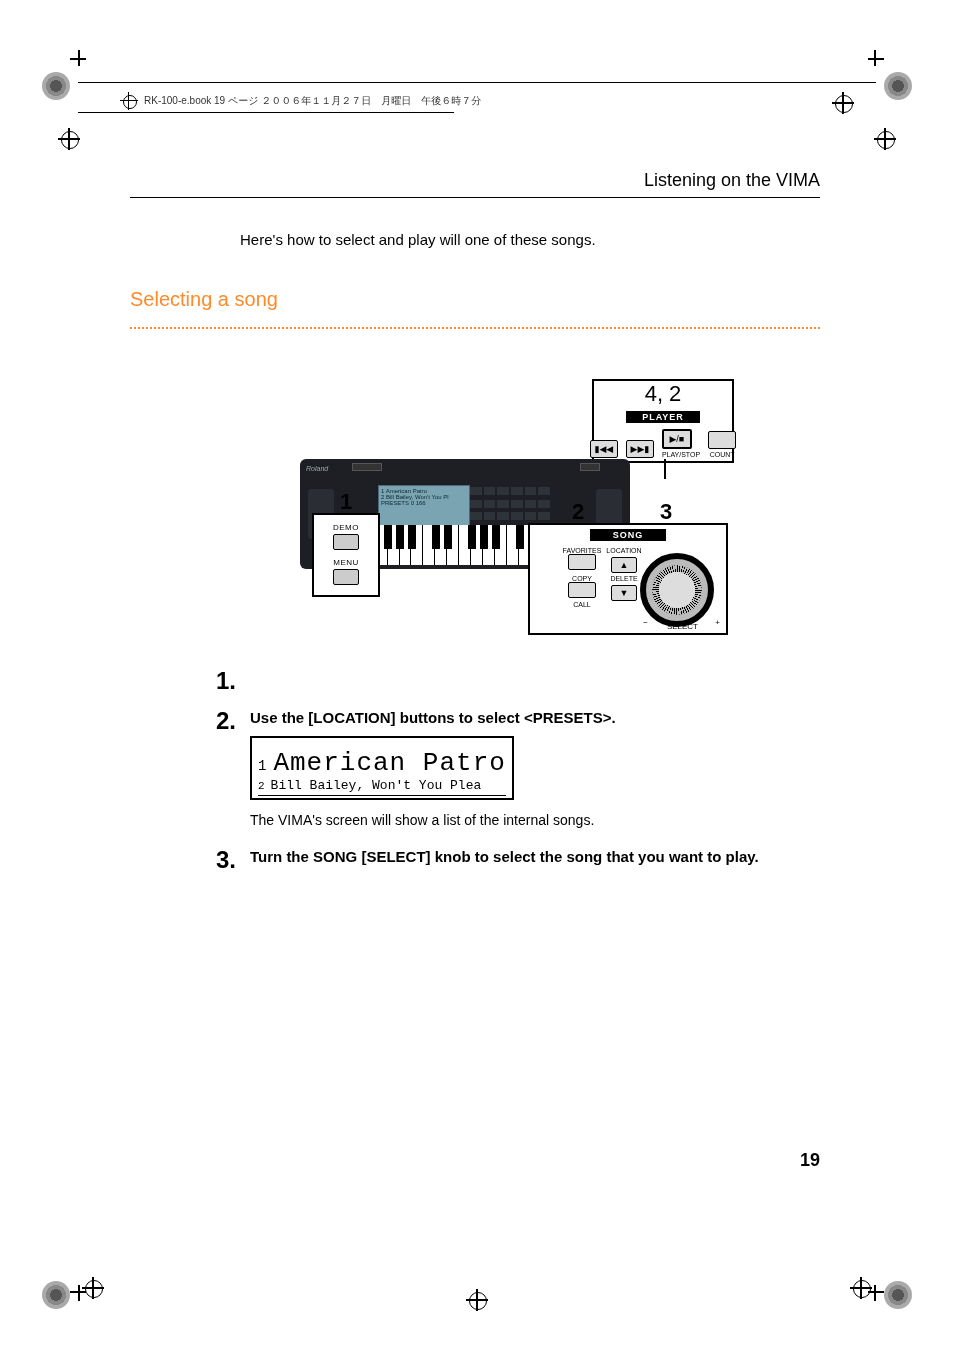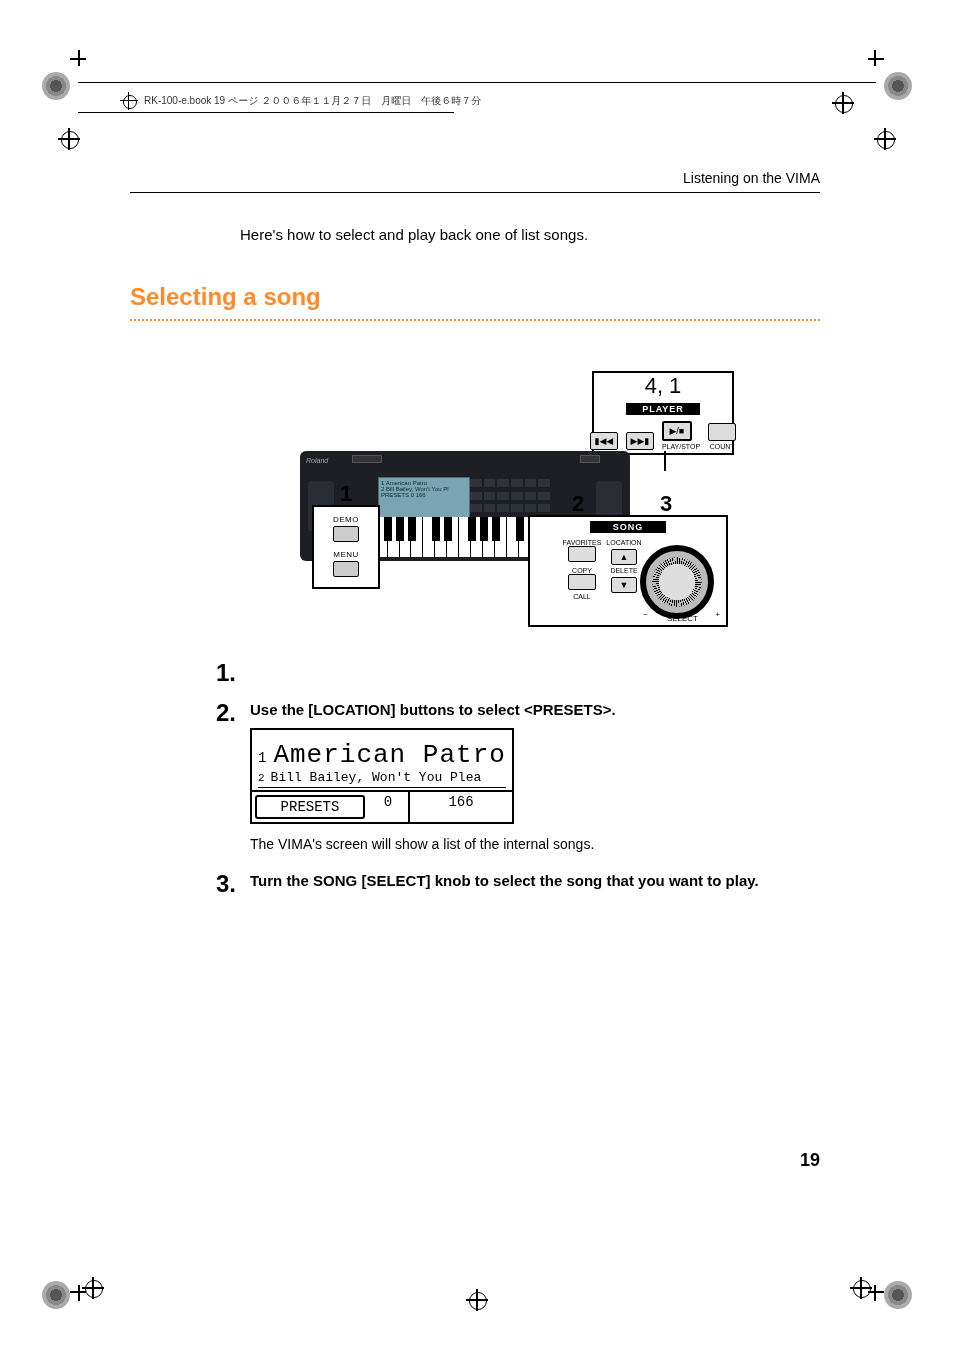--- a/index.html
+++ b/index.html
@@ -50,21 +50,21 @@
     position:absolute; top:112px; left:78px; right:500px;
     border-top:1px solid #000;
   }
   .page {
     position:absolute;
     left:130px; top:170px;
     width:690px;
   }
   .running-head {
     text-align:right;
-    font-size:14px;
+    font-size:18px;
     margin-bottom:6px;
   }
   .running-rule { border-top:1px solid #000; margin-bottom:30px; }
   .section-bar {
     background:#3b3b3b;
     color:#fff;
     font-family: "Futura", "Gill Sans", "Helvetica Neue", Arial, sans-serif;
     font-size:28px;
     font-weight:400;
     padding:8px 14px;
@@ -72,23 +72,23 @@
   }
   .intro {
     margin-left:110px;
     font-size:15px;
     line-height:1.6;
     margin-bottom:36px;
   }
   .subhead {
     color:#ff8a2a;
     font-family: "Futura", "Gill Sans", "Helvetica Neue", Arial, sans-serif;
-    font-size:24px;
-    font-weight:700;
-    margin-bottom:8px;
+    font-size:20px;
+    font-weight:400;
+    margin-bottom:16px;
   }
   .dots {
     border:none;
     border-top:2px dotted #ff8a2a;
     margin:0 0 20px 0;
   }
   .diagram-wrap {
     position:relative;
     width:450px;
     height:290px;
@@ -303,30 +303,30 @@
   <span>RK-100-e.book  19 ページ  ２００６年１１月２７日　月曜日　午後６時７分</span>
 </div>
 <div class="header-rule-bottom"></div>
 
 <div class="page">
   <div class="running-head">Listening on the VIMA</div>
   <div class="running-rule"></div>
 
 
   <div class="intro">
-    <div>Here's how to select and play back one of list songs.</div>
+    <div>Here's how to select and play will one of these songs.</div>
   </div>
 
   <div class="subhead">Selecting a song</div>
   <hr class="dots">
 
   <div class="diagram-wrap">
 
     <div class="box45">
-      <div class="num">4, 1</div>
+      <div class="num">4, 2</div>
       <div class="title-bar">PLAYER</div>
       <div class="box45-row">
         <div>
           <div class="pbtn">
               <span>▮◀◀</span>
             </div>
         </div>
         <div>
           <div class="pbtn">
               <span>▶▶▮</span>
@@ -476,25 +476,20 @@
           <div class="lcd-main">
             <div class="lcd-line1">
               <span class="idx">1</span>
               <span>American Patro</span>
             </div>
             <div class="lcd-line2">
               <span class="idx">2</span>
               <span>Bill Bailey, Won't You Plea</span>
             </div>
           </div>
-          <div class="lcd-bottom">
-            <div class="lcd-cell presets">PRESETS</div>
-            <div class="lcd-cell zero">0</div>
-            <div class="lcd-cell len">166</div>
-          </div>
         </div>
 
         <div class="step-desc">The VIMA's screen will show a list of the internal songs.</div>
       </div>
     </div>
 
     <div class="step">
       <div class="step-num">3</div>
       <div class="step-body">
         <div class="step-title">Turn the SONG [SELECT] knob to select the song that you want to play.</div>

